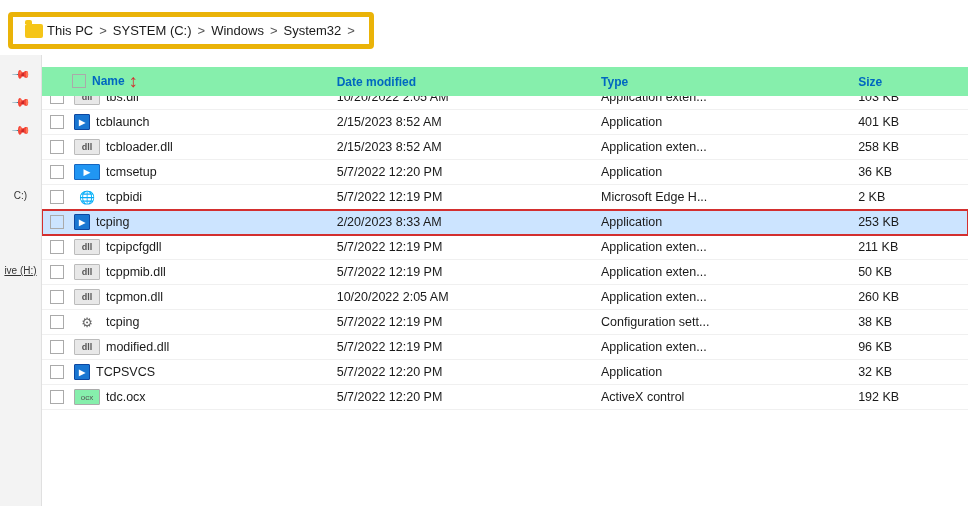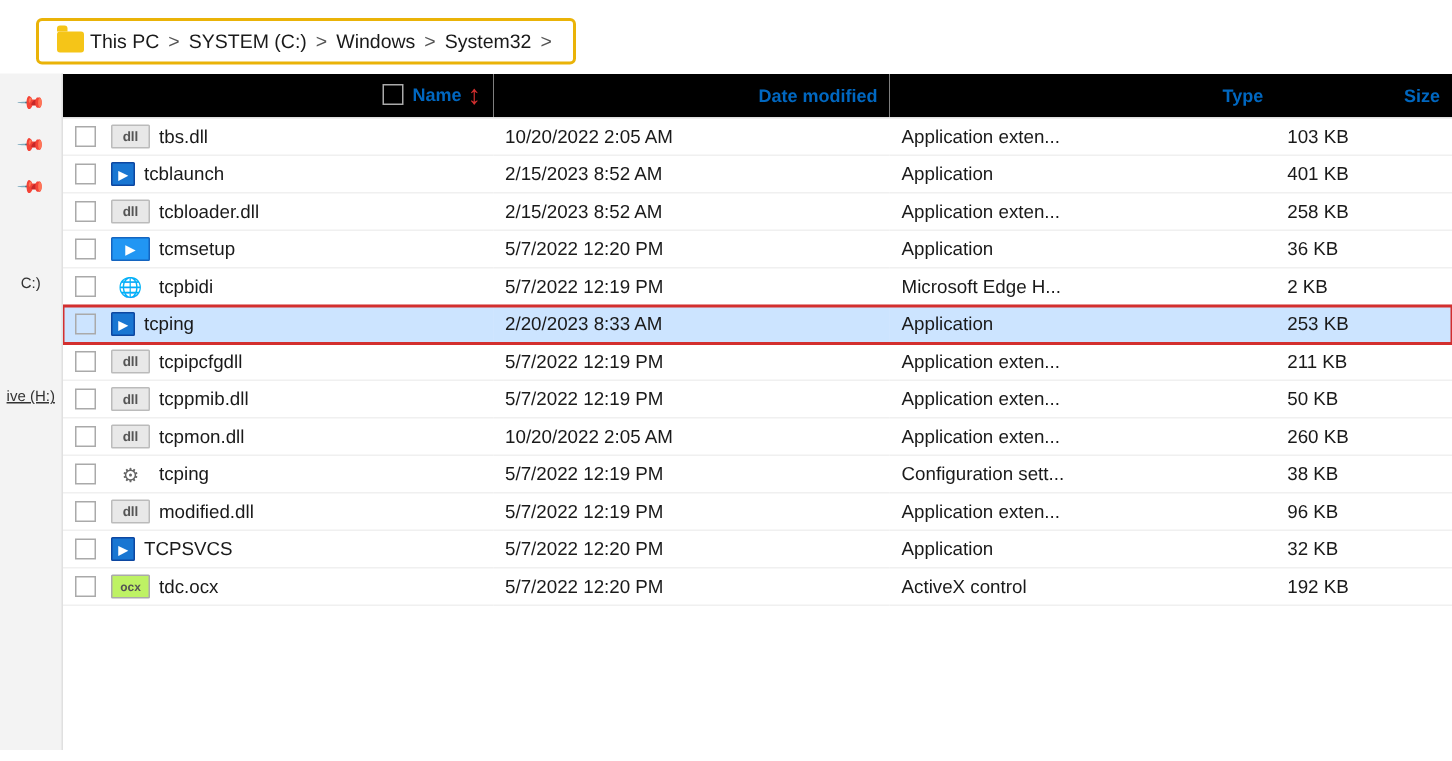--- a/index.html
+++ b/index.html
@@ -14,22 +14,22 @@
     }
 
     
     .address-bar {
       display: flex;
       align-items: center;
       padding: 6px 12px;
       background: #fff;
       border-bottom: 1px solid #e0e0e0;
       gap: 4px;
-      border: 2px solid #eab308;
-      margin: 6px 16px;
+      border: 5px solid #eab308;
+      margin: 6px 0;
       border-radius: 4px;
       width: fit-content;
     }
     .breadcrumb-item {
       display: flex;
       align-items: center;
       gap: 4px;
       color: #1a1a1a;
     }
     .breadcrumb-sep {
@@ -89,29 +89,29 @@
       flex: 1;
       overflow-y: auto;
     }
 
     
     .file-table {
       width: 100%;
       border-collapse: collapse;
     }
     .file-table thead th {
-      text-align: right;
+      text-align: left;
       padding: 5px 8px;
       border-bottom: 1px solid #e0e0e0;
       font-weight: 600;
       color: #0067c0;
       font-size: 12px;
-      background: #000000;
+      background: #86efac;
       position: sticky;
-      top: 0;
+      top: 12px;
     }
     .file-table thead th:first-child {
       padding-left: 30px;
     }
     .file-table tbody tr {
       cursor: pointer;
     }
     .file-table tbody td {
       padding: 4px 8px;
       font-size: 12.5px;
@@ -174,25 +174,25 @@
     }
     .icon-gear {
       color: #666;
       font-size: 13px;
     }
     .icon-globe {
       color: #f0a500;
       font-size: 13px;
     }
     .icon-ocx {
-      background: #bef264;
+      background: #86efac;
       border: 1px solid #aaa;
       color: #555;
       font-size: 8px;
-      font-weight: bold;
+      font-weight: normal;
       padding: 1px 2px;
       border-radius: 1px;
     }
 
     .header-area {
       padding: 6px 8px 0 8px;
       background: #fff;
     }
   </style>
 </head>

